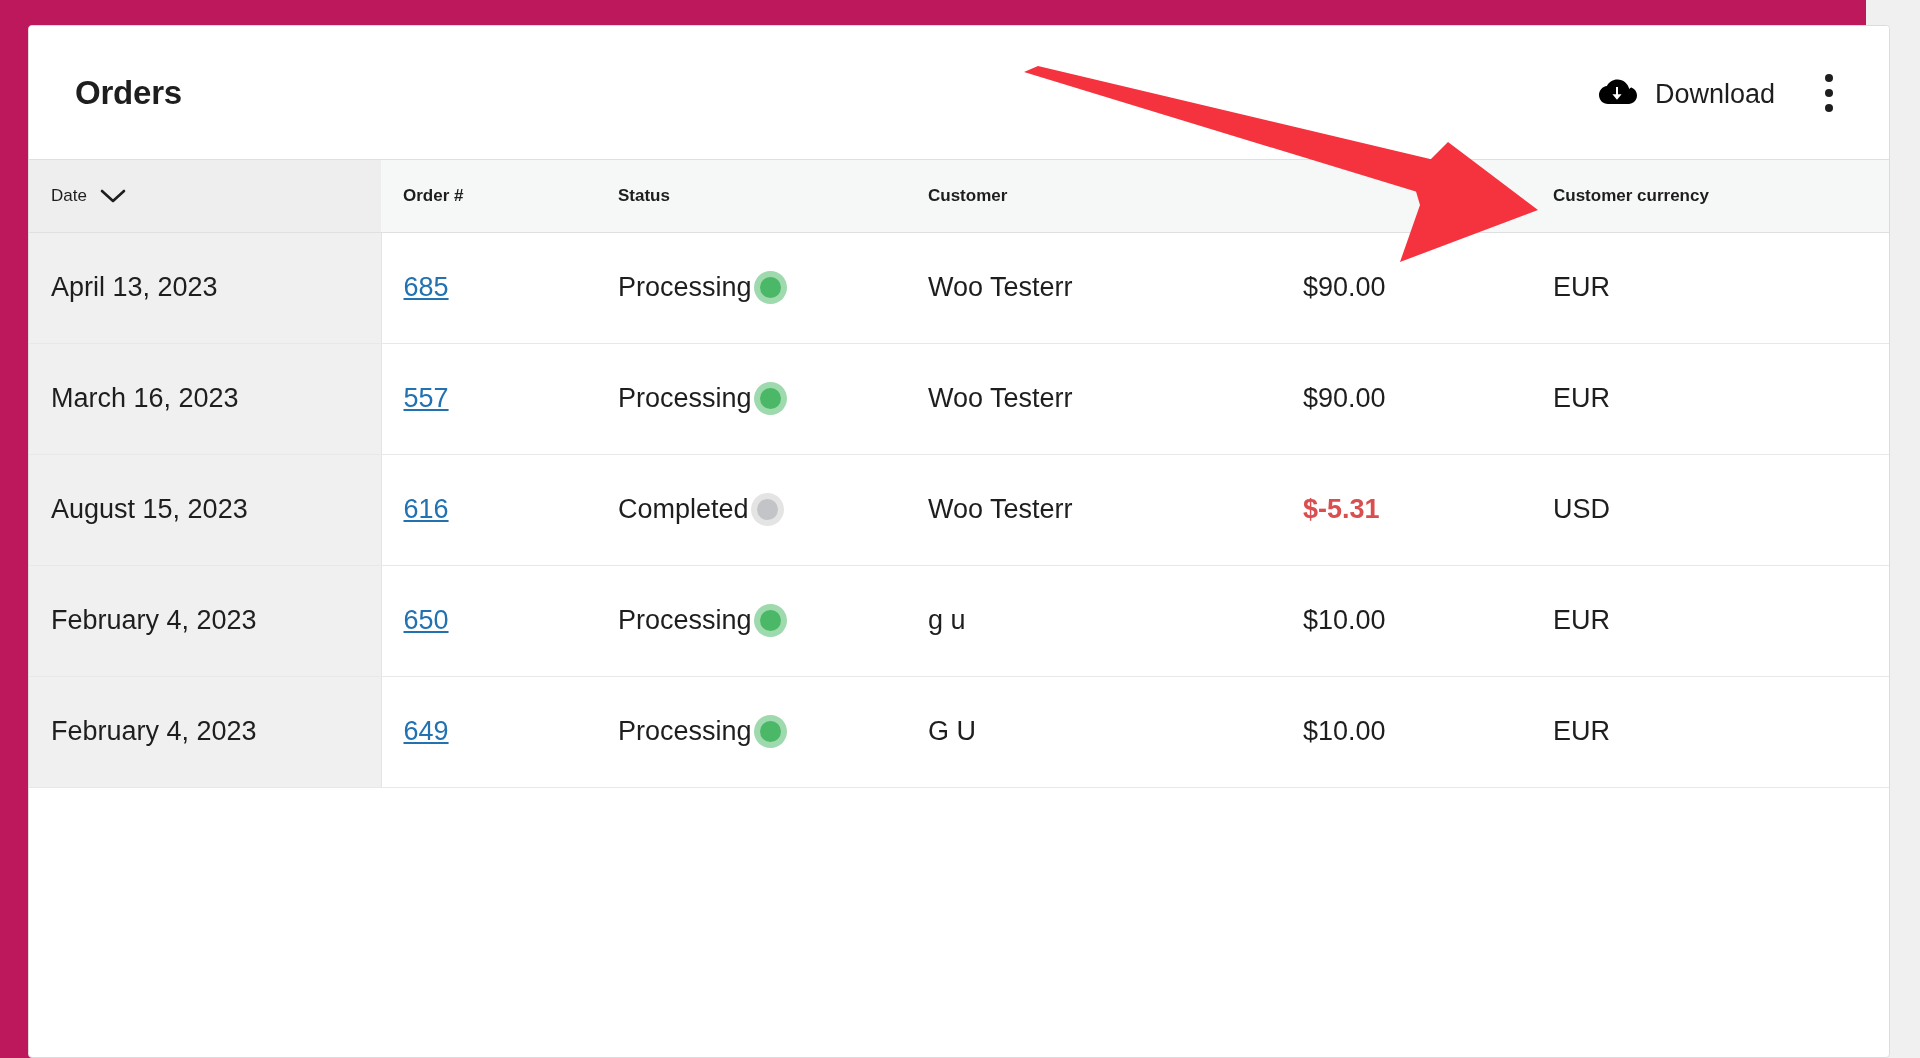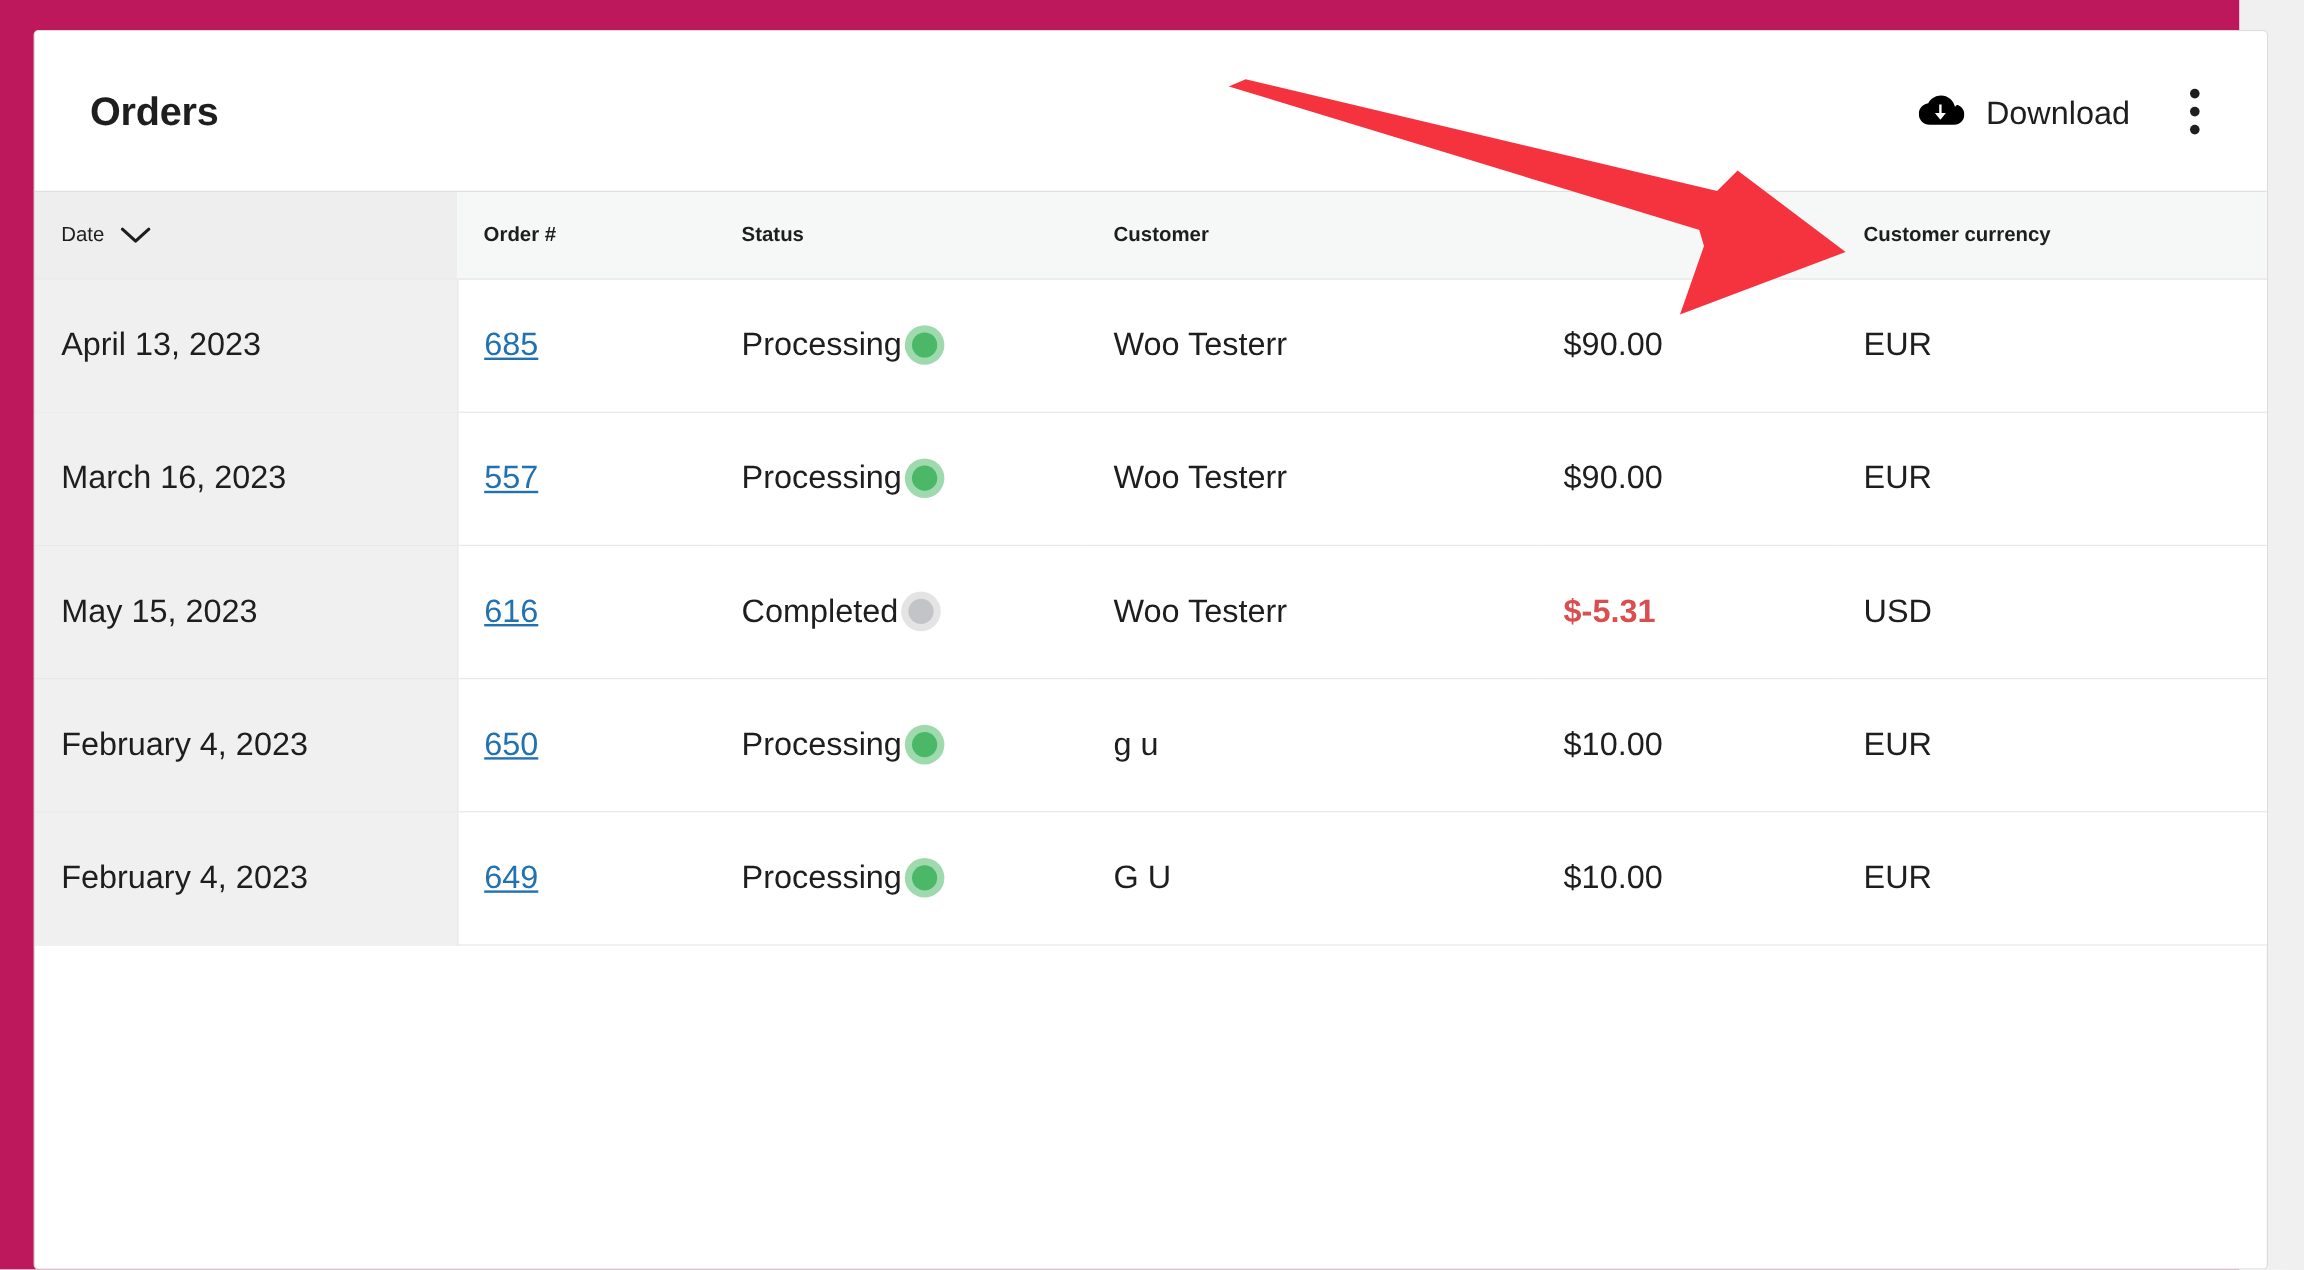--- a/index.html
+++ b/index.html
@@ -314,21 +314,21 @@
               <div class="status-inner">
                 <span>Processing</span>
                 <span class="status-dot green"></span>
               </div>
             </td>
             <td><span>Woo Testerr</span></td>
             <td class="numeric">$90.00</td>
             <td>EUR</td>
           </tr>
           <tr>
-            <td class="date-cell">May 15, 2023</td>
+            <td class="date-cell">August 15, 2023</td>
             <td><a class="order-link">616</a></td>
             <td class="status-cell">
               <div class="status-inner">
                 <span>Completed</span>
                 <span class="status-dot gray"></span>
               </div>
             </td>
             <td><span>Woo Testerr</span></td>
             <td class="numeric negative">$-5.31</td>
             <td>USD</td>

